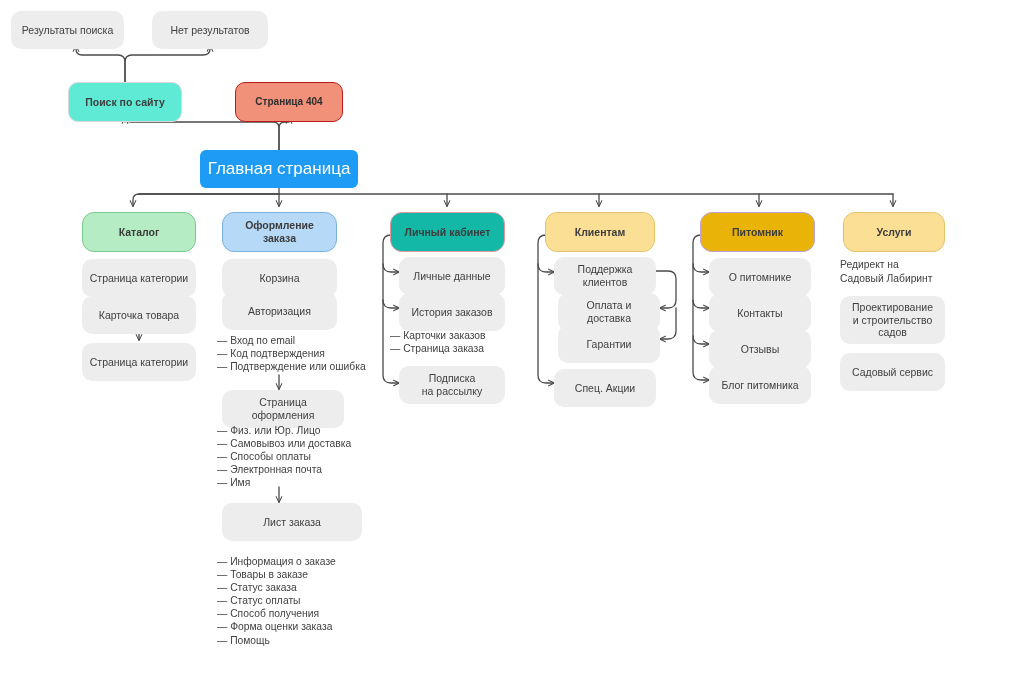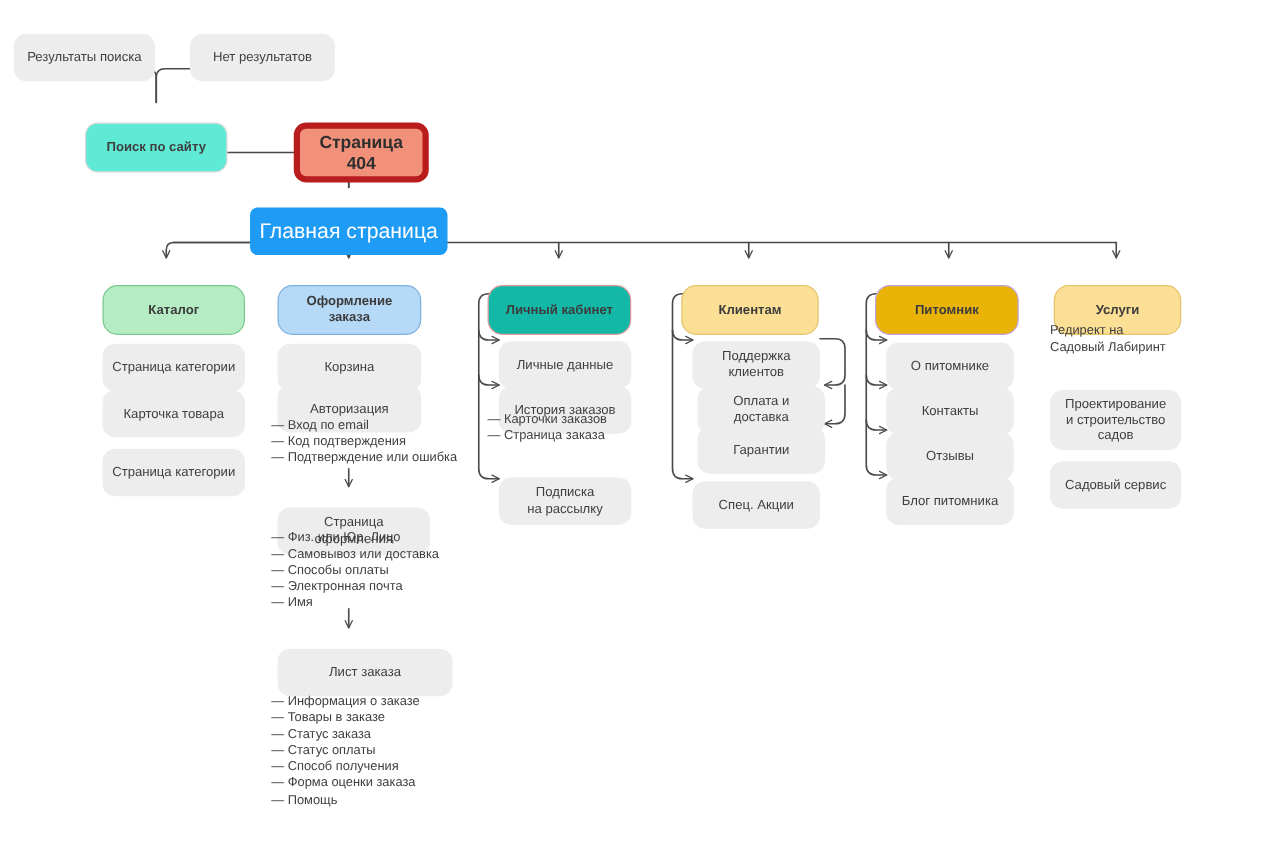--- a/index.html
+++ b/index.html
@@ -33,21 +33,20 @@
     position: absolute;
     box-sizing: border-box;
     display: flex;
     align-items: center;
     justify-content: center;
     text-align: center;
     border-radius: 9px;
     line-height: 1.22;
     padding: 19px 6px;
     white-space: pre-line;
-    margin-top: 16px;
   }
   .node.grey {
     background: #ededed;
     color: #3f3f3f;
     font-size: 10.5px;
     border-radius: 10px;
   }
   .node.root {
     background: #1d9bf5;
     color: #ffffff;
@@ -62,24 +61,24 @@
     border: 1px solid rgba(0,0,0,0.13);
   }
   .node.green  { background: #b6ecc4; border-color: #79c98f; }
   .node.blue   { background: #b6d9f7; border-color: #7bb2e0; }
   .node.pink   { background: #14b8a6; border-color: #e09c9c; }
   .node.yellow { background: #fbdf95; border-color: #e5c36b; }
   .node.purple { background: #eab308; border-color: #bda0dc; }
   .node.salmon {
     background: #f2917a;
     color: #2e2e2e;
-    font-size: 14px;
+    font-size: 10px;
     font-weight: 700;
     border-radius: 10px;
-    border: 5px solid #b91c1c;
+    border: 1px solid #b91c1c;
   }
   .node.plain-grey {
     background: #5eead4;
     color: #3f3f3f;
     font-size: 10.5px;
     font-weight: 700;
     border-radius: 10px;
     border: 1px solid #d8d8d8;
   }
   .bullets {

